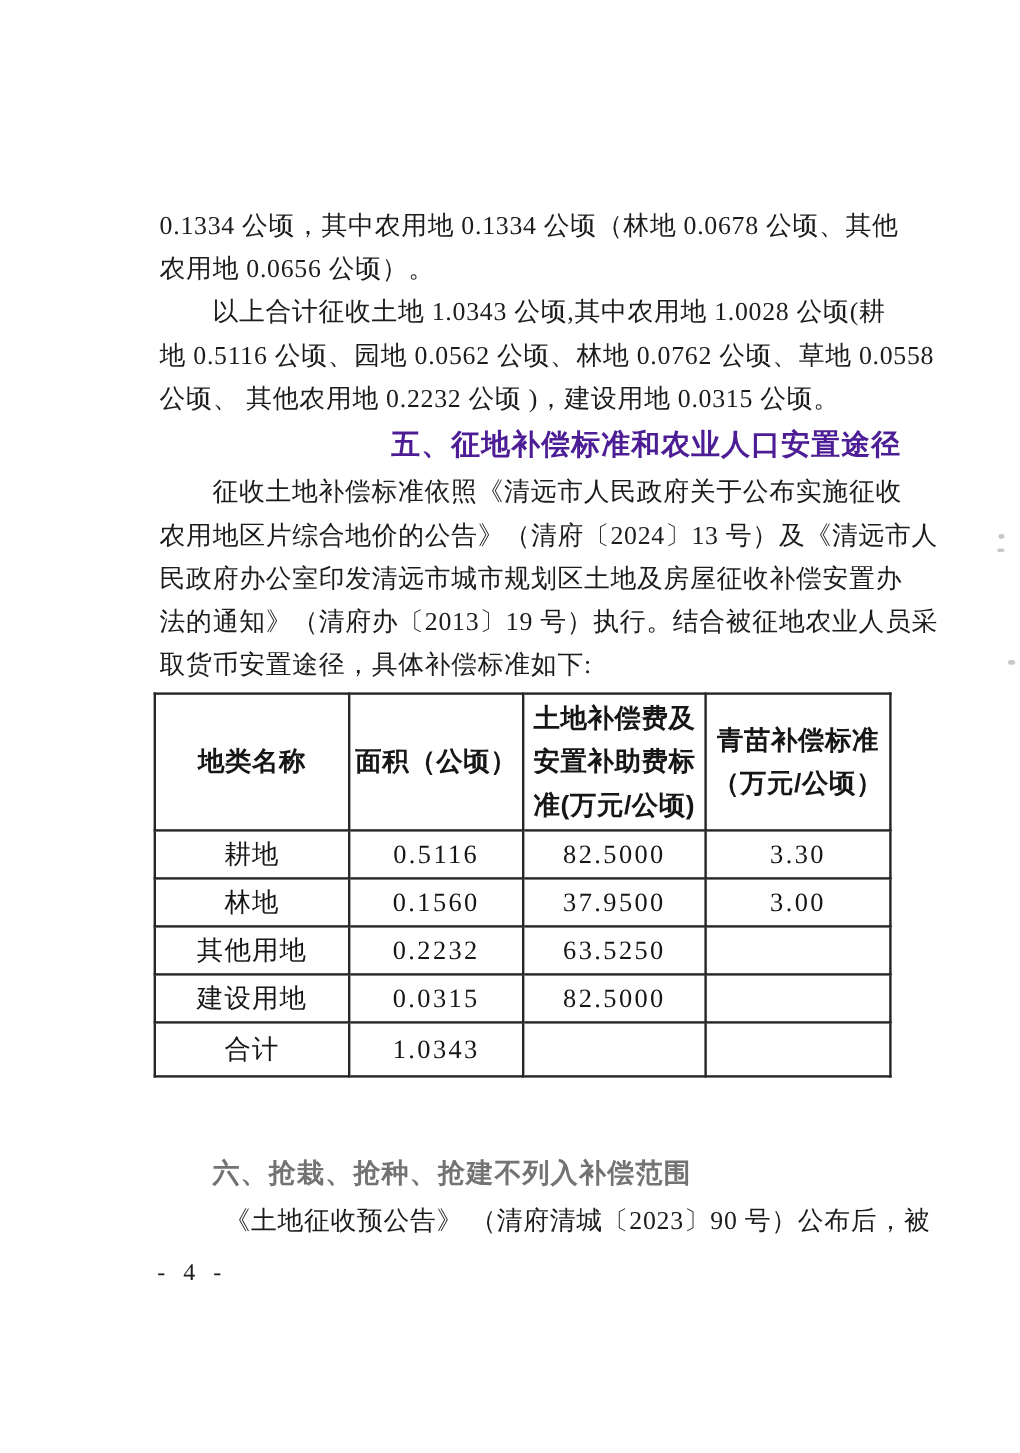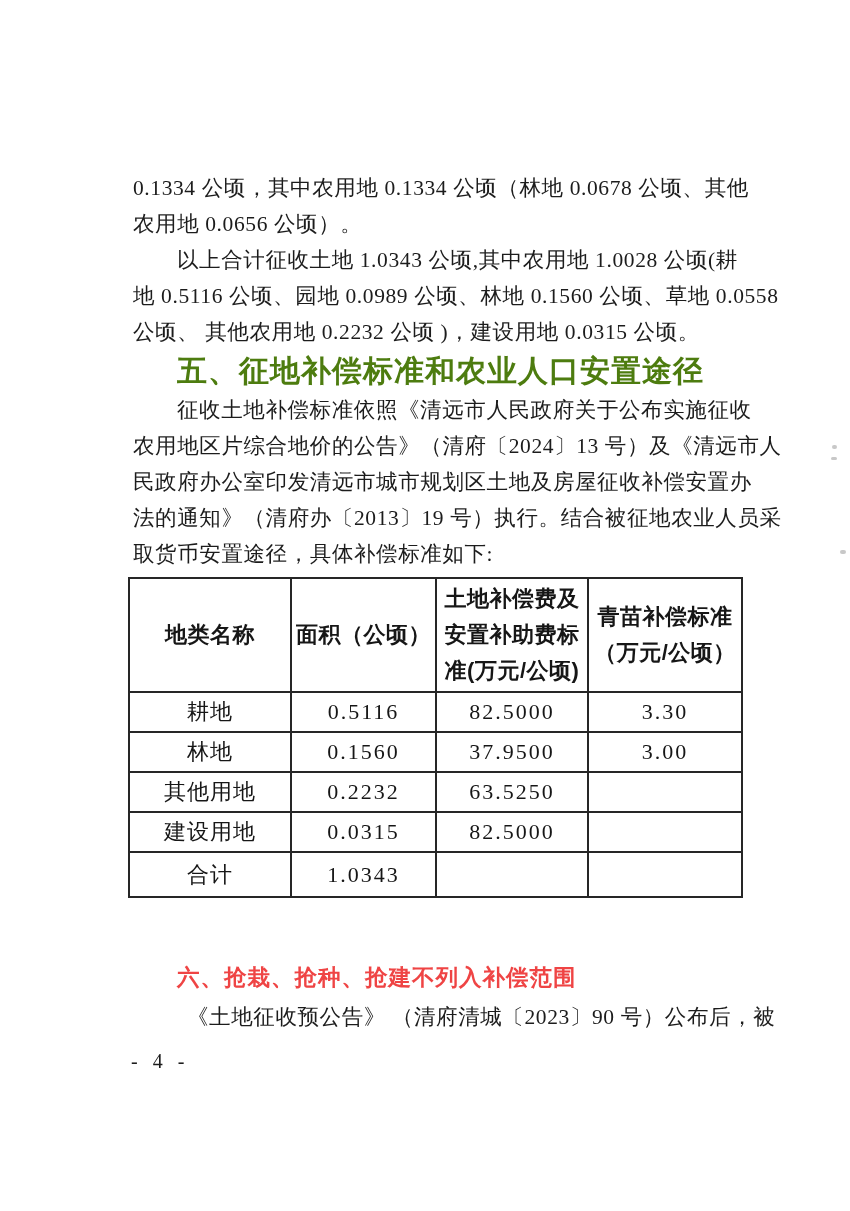--- a/index.html
+++ b/index.html
@@ -15,22 +15,22 @@
   }
   
   .body-text{
     position:absolute;left:133px;top:170px;width:618px;
     font-size:21.5px;line-height:36px;letter-spacing:0.6px;
   }
   .ln{height:36px;white-space:nowrap;}
   .ln.indent{padding-left:44px;}
   .ln.head{
     font-family:"Liberation Sans","DejaVu Sans",sans-serif;
-    font-weight:bold;font-size:30px;letter-spacing:1px;
-    height:42px;line-height:42px;color:#4d7c0f;
+    font-weight:bold;font-size:24px;letter-spacing:1px;
+    height:42px;line-height:42px;color:#4c1d95;text-align:right;
   }
   
   table.comp{
     position:absolute;left:128px;top:577px;
     border-collapse:collapse;table-layout:fixed;
     width:613px;
   }
   table.comp td,table.comp th{
     border:2px solid #262626;
     padding:0;
@@ -52,21 +52,21 @@
   table.comp td{height:38px;}
   tr.total td{height:43px;}
   td.num{letter-spacing:2px;font-size:22px;}
   td.landname{letter-spacing:1px;}
   
   .section-six-heading{
     position:absolute;left:133px;top:962px;
     padding-left:44px;
     font-family:"Liberation Sans","DejaVu Sans",sans-serif;
     font-weight:bold;font-size:22.5px;letter-spacing:1px;
-    line-height:32px;color:#ef4444;white-space:nowrap;
+    line-height:32px;color:#737373;white-space:nowrap;
   }
   .section-six-line{
     position:absolute;left:147px;top:1000px;width:618px;
     padding-left:40px;
     font-size:21.5px;line-height:34px;letter-spacing:0.6px;
     white-space:nowrap;
   }
   
   .page-number{
     position:absolute;left:131px;top:1050px;
@@ -81,21 +81,21 @@
 </style>
 </head>
 <body>
 
 <div class="page">
 
   <div class="body-text">
     <div class="ln">0.1334 公顷，其中农用地 0.1334 公顷（林地 0.0678 公顷、其他</div>
     <div class="ln">农用地 0.0656 公顷）。</div>
     <div class="ln indent">以上合计征收土地 1.0343 公顷,其中农用地 1.0028 公顷(耕</div>
-    <div class="ln">地 0.5116 公顷、园地 0.0989 公顷、林地 0.1560 公顷、草地 0.0558</div>
+    <div class="ln">地 0.5116 公顷、园地 0.0562 公顷、林地 0.0762 公顷、草地 0.0558</div>
     <div class="ln">公顷、 其他农用地 0.2232 公顷 )，建设用地 0.0315 公顷。</div>
     <div class="ln head indent">五、征地补偿标准和农业人口安置途径</div>
     <div class="ln indent">征收土地补偿标准依照《清远市人民政府关于公布实施征收</div>
     <div class="ln">农用地区片综合地价的公告》（清府〔2024〕13 号）及《清远市人</div>
     <div class="ln">民政府办公室印发清远市城市规划区土地及房屋征收补偿安置办</div>
     <div class="ln">法的通知》（清府办〔2013〕19 号）执行。结合被征地农业人员采</div>
     <div class="ln">取货币安置途径，具体补偿标准如下:</div>
   </div>
 
   <table class="comp">

